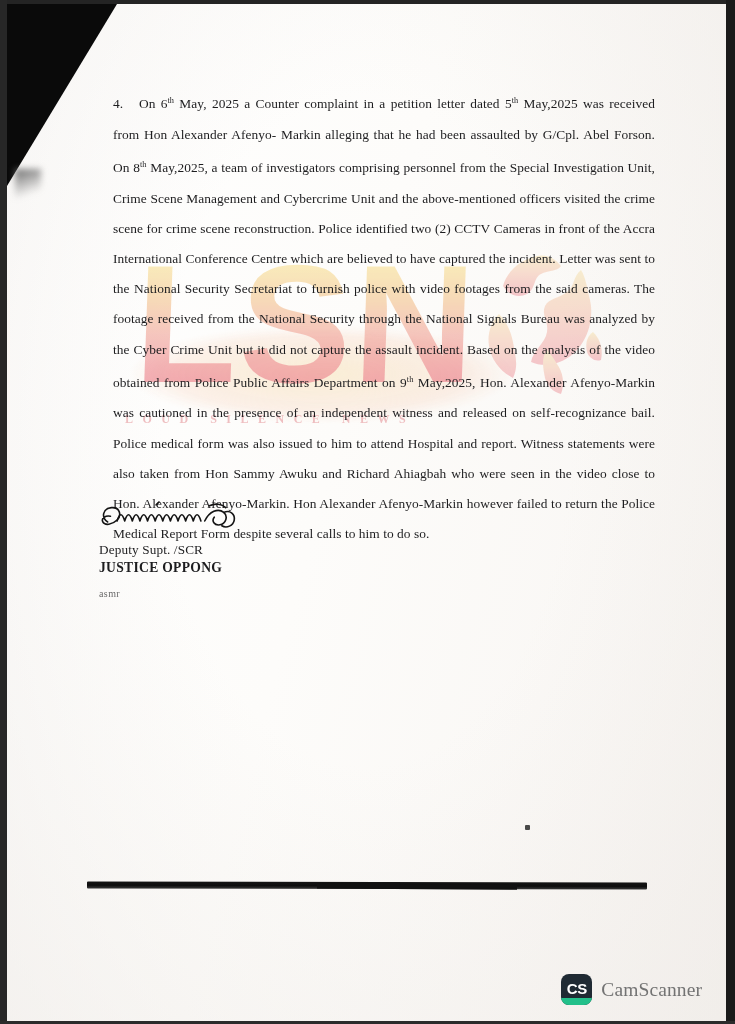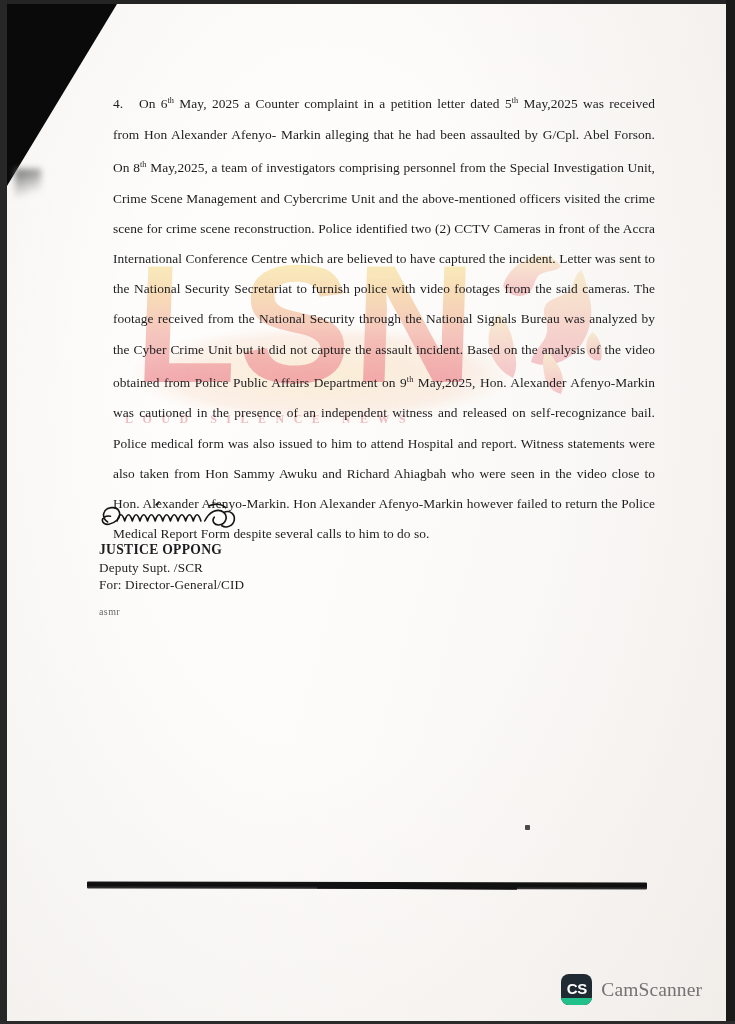--- a/index.html
+++ b/index.html
@@ -291,23 +291,22 @@
       <svg id="signature-mark" viewBox="0 0 150 42">
         <g fill="none" stroke="#141414" stroke-width="1.7" stroke-linecap="round" stroke-linejoin="round">
           <path d="M9 22 C2 17, 4 8, 13 7 C22 6, 24 15, 19 20 C14 25, 6 26, 4 22 C2 18, 7 15, 12 16"></path>
           <path d="M19 21 q4 -13 8 0 q4 -13 8 0 q4 -13 8 0 q4 -13 8 0 q4 -13 8 0 q4 -13 8 0 q4 -13 8 0 q4 -13 8 0 q4 -13 8 0 q4 -13 8 0 q4 -13 8 0"></path>
           <path d="M111 21 c5 -10 14 -14 20 -9 c5 4 2 12 -4 13 c-6 1 -9 -4 -6 -8"></path>
           <path d="M131 12 c7 -3 12 2 11 8 c-1 6 -8 9 -13 6"></path>
           <path d="M116 5 c6 -3 13 -2 17 2"></path>
           <path d="M60 4 l3 -3"></path>
         </g>
       </svg>
+      <div class="sig-line" id="sig-rank">Deputy Supt. /SCR</div>
       <div class="sig-line" id="sig-name">JUSTICE OPPONG</div>
-      <div class="sig-line" id="sig-rank">Deputy Supt. /SCR</div>
-      <div class="sig-line" id="sig-for">For: Director-General/CID</div>
       <div id="sig-scribble">asmr</div>
     </div>
 
     <div id="page-speck"></div>
 
     <div id="bottom-rule"></div>
 
     <div id="camscanner-footer">
       <div id="cs-logo" style="background: rgb(31, 42, 51);">
         <span id="cs-logo-text">CS</span>

